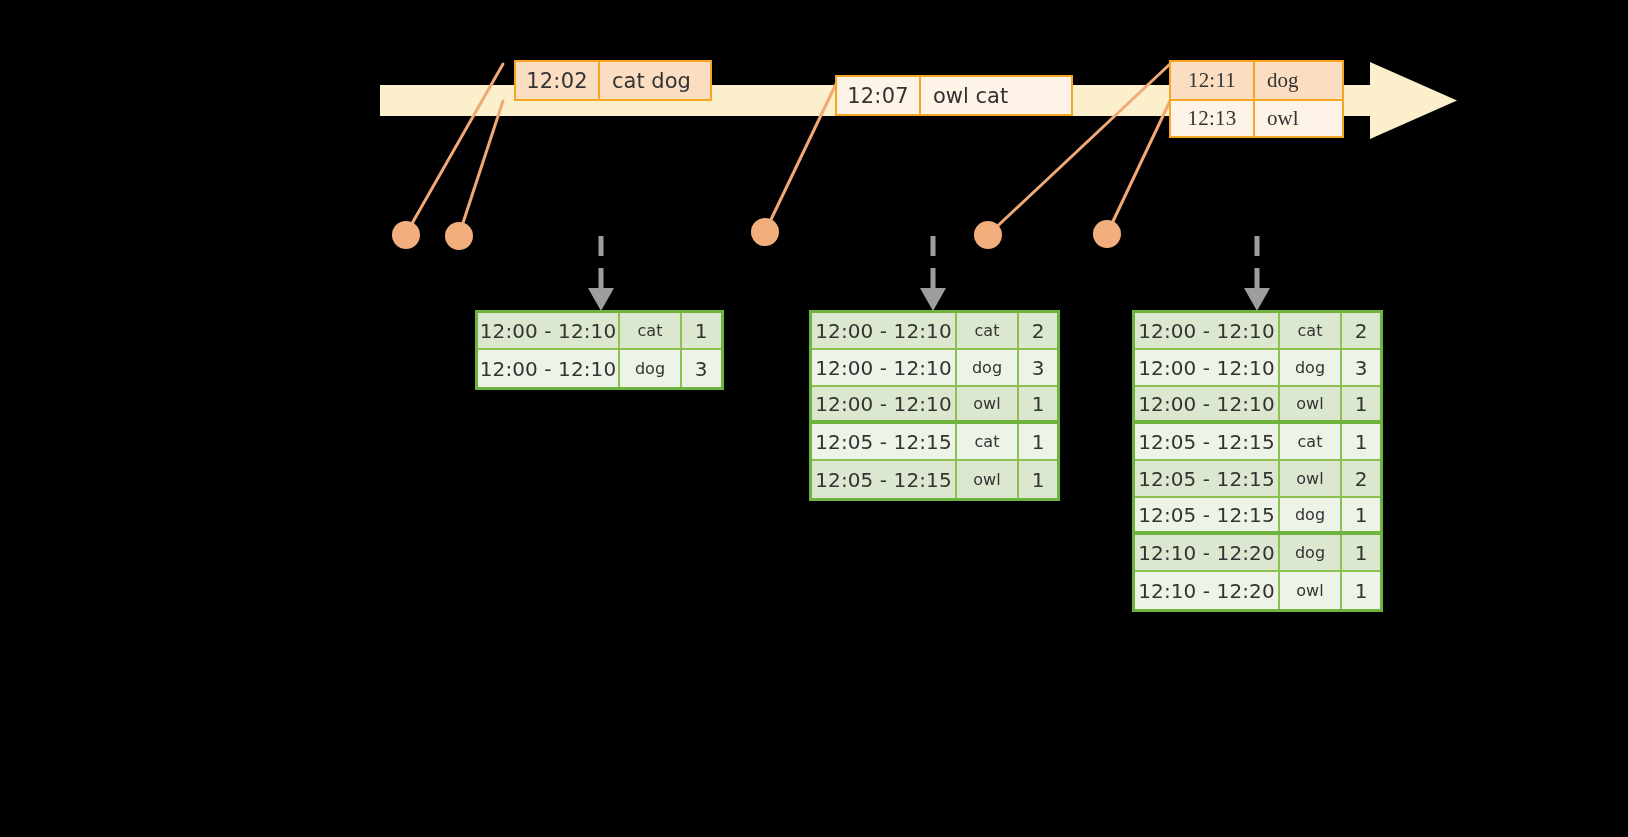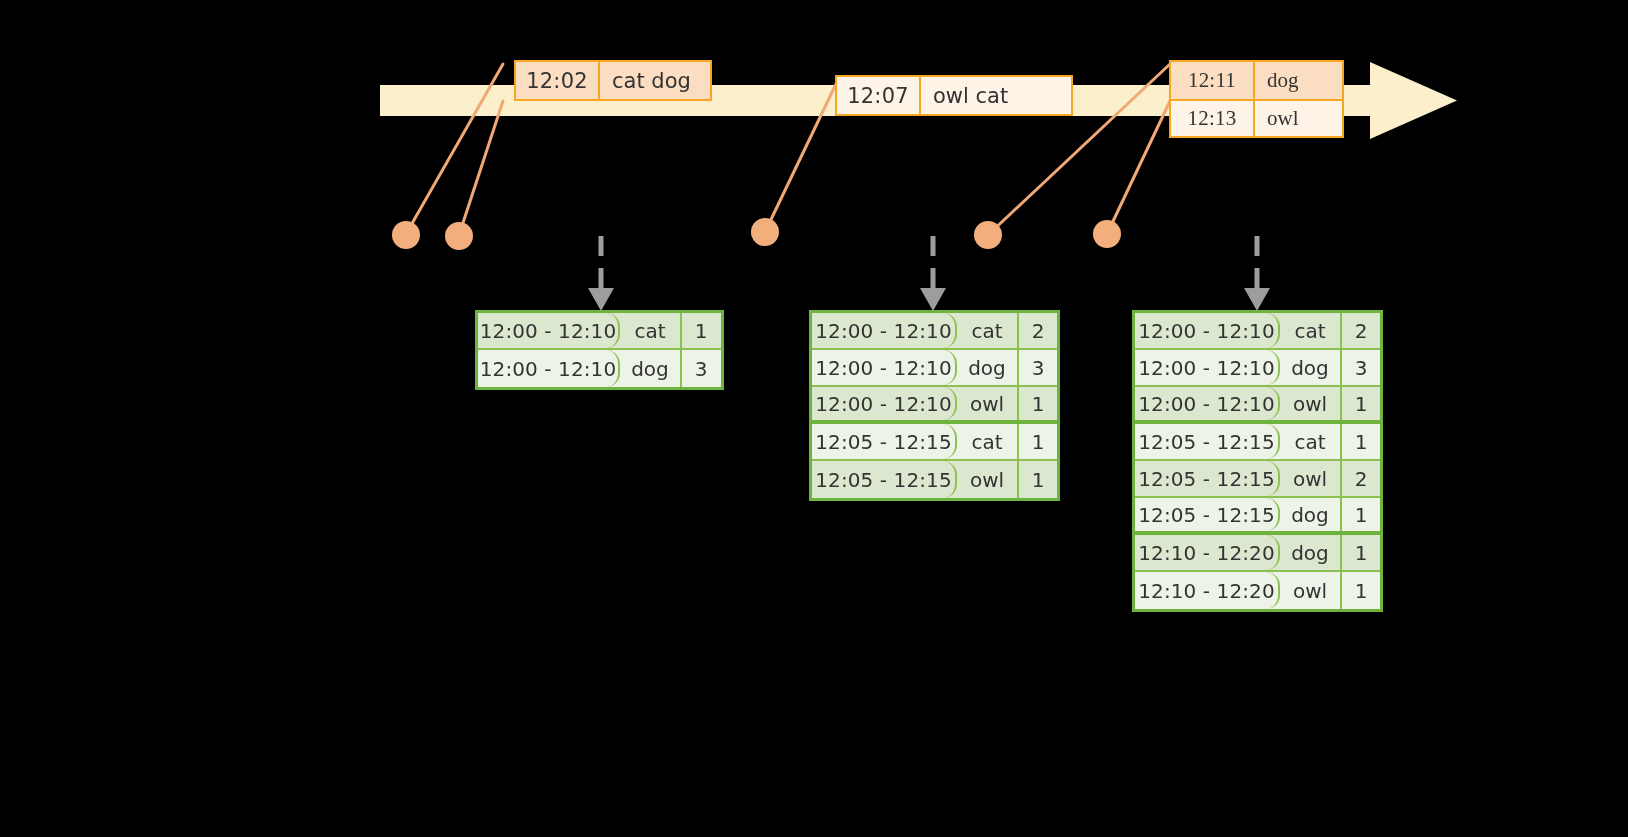--- a/index.html
+++ b/index.html
@@ -86,29 +86,28 @@
   .res-row.plain { background: #EEF3E8; }
   .res-win {
     box-sizing: border-box;
     border-right: 2px solid #8CC152;
     display: flex;
     align-items: center;
     justify-content: center;
     font-size: 20px;
     color: #333333;
     letter-spacing: 0.1px;
-    border-radius: 14px;
   }
   .res-key {
     box-sizing: border-box;
     border-right: 2px solid #8CC152;
     display: flex;
     align-items: center;
     justify-content: center;
-    font-size: 20px;
+    font-size: 16px;
     color: #333333;
   }
   .res-val {
     box-sizing: border-box;
     display: flex;
     align-items: center;
     justify-content: center;
     font-size: 20px;
     color: #333333;
   }

